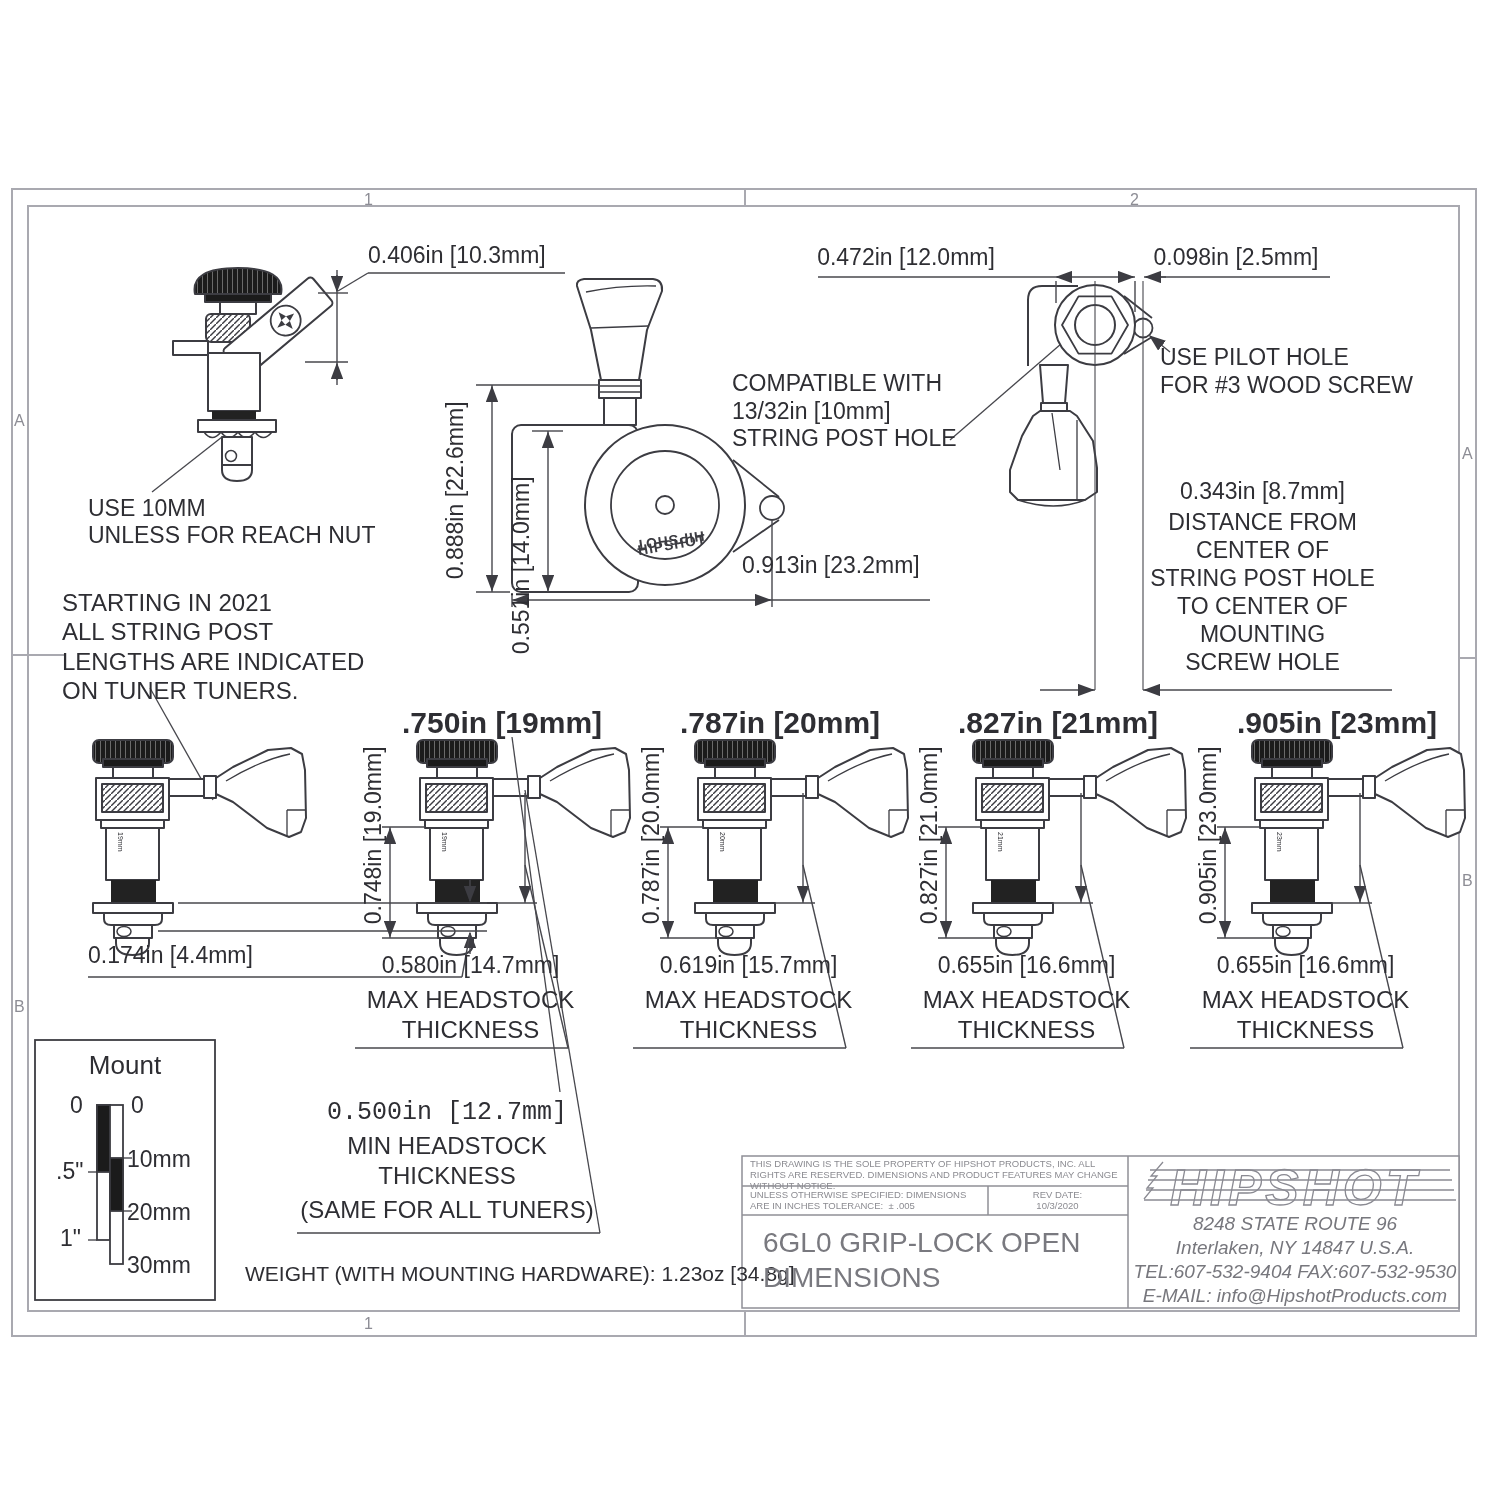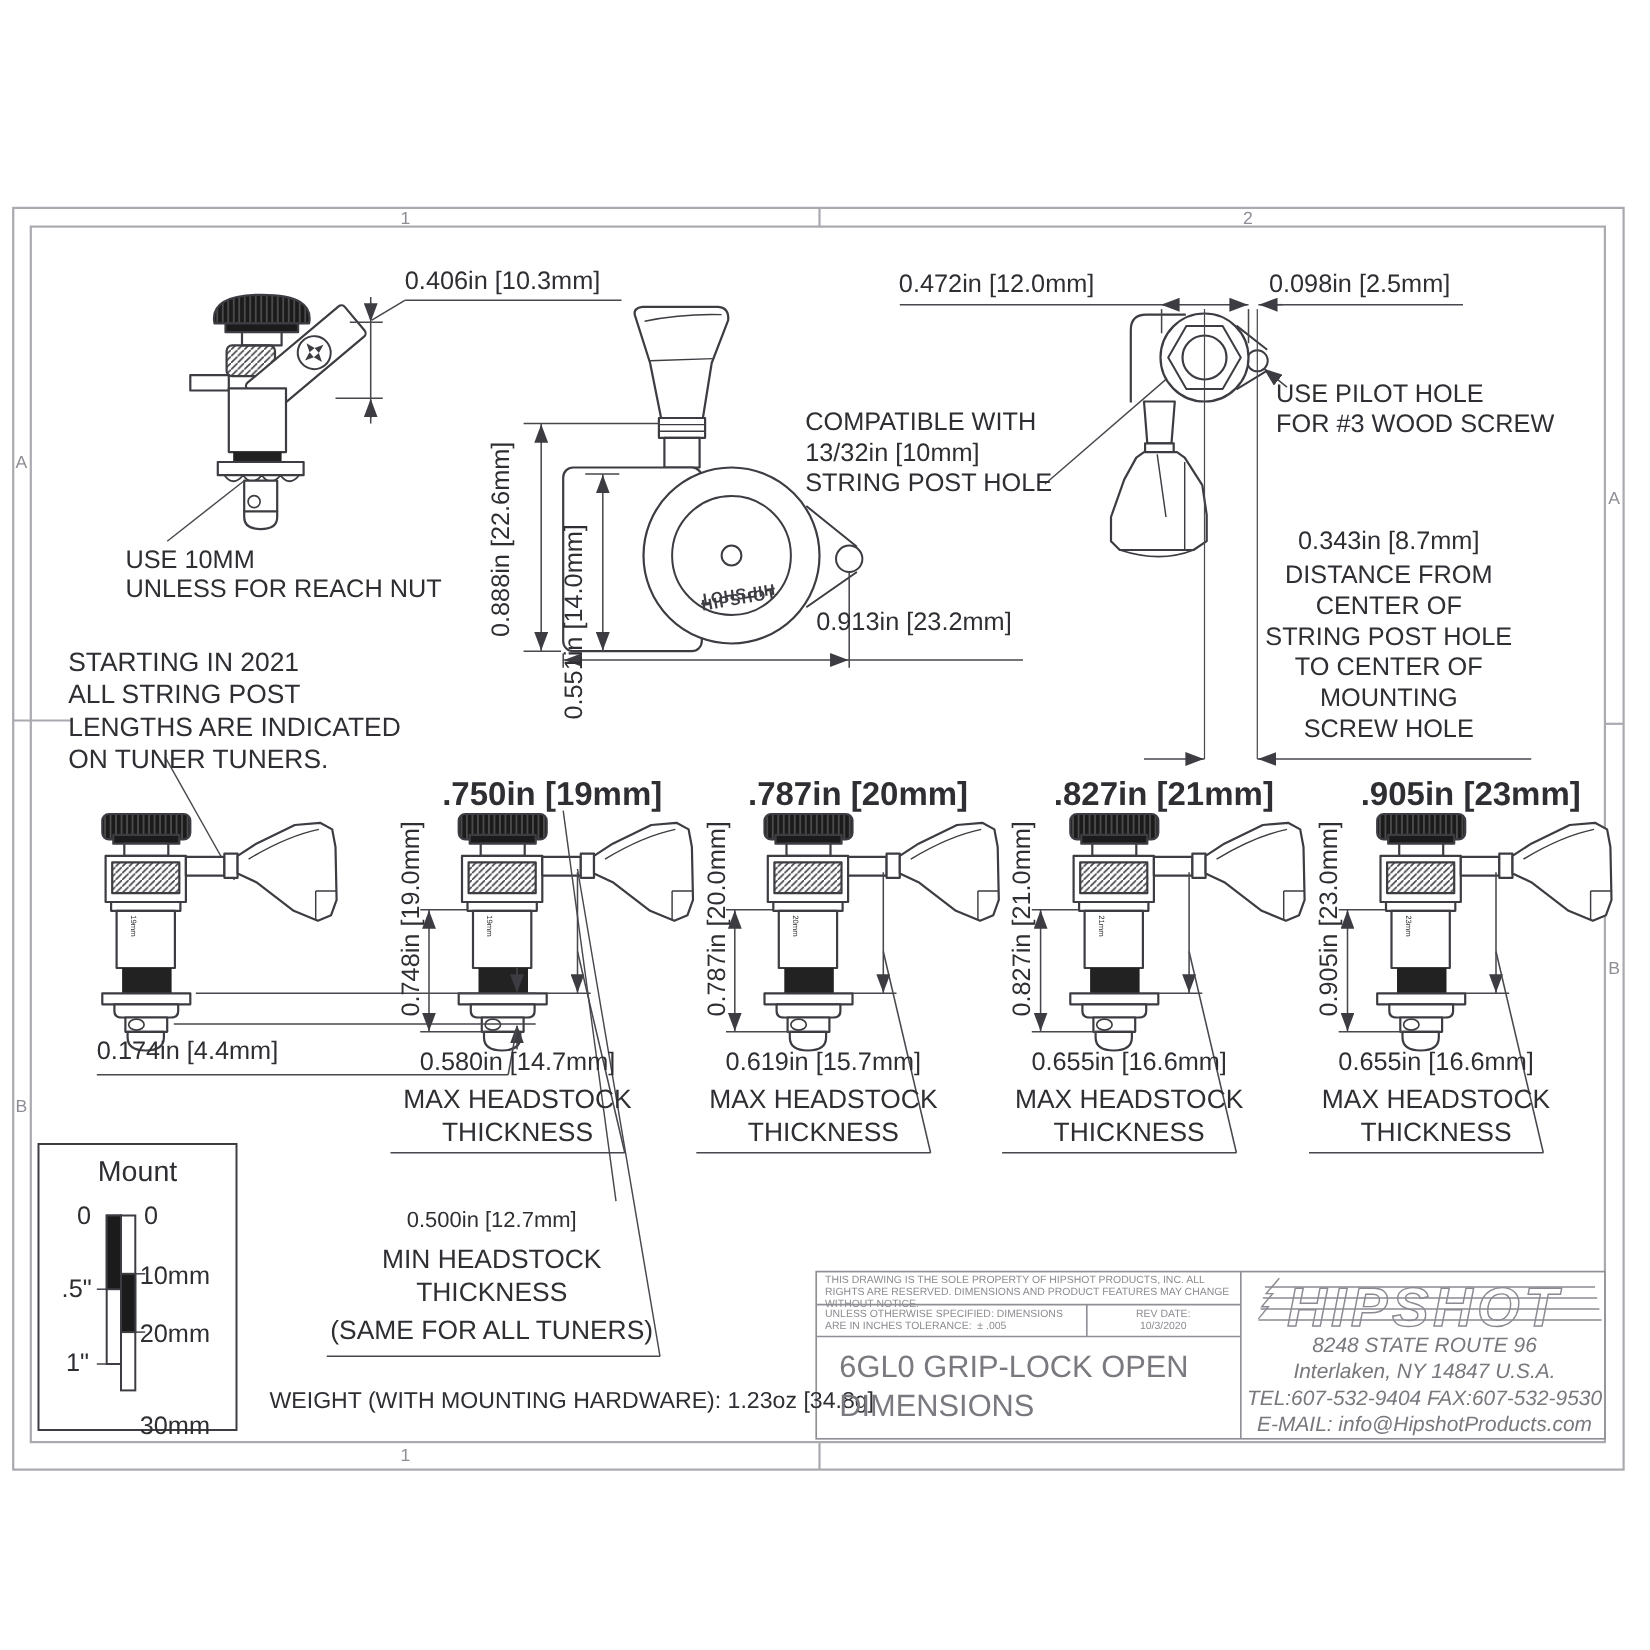--- a/index.html
+++ b/index.html
@@ -274,21 +274,21 @@
 
 <div class="zone" style="left:364px;top:191px;">1</div>
 <div class="zone" style="left:1130px;top:191px;">2</div>
 <div class="zone" style="left:364px;top:1315px;">1</div>
 <div class="zone" style="left:14px;top:412px;">A</div>
 <div class="zone" style="left:14px;top:998px;">B</div>
 <div class="zone" style="left:1462px;top:445px;">A</div>
 <div class="zone" style="left:1462px;top:872px;">B</div>
 
 <div class="txt dim" style="left:368px;top:242px;width:200px;">0.406in [10.3mm]</div>
-<div class="txt note" style="left:88px;top:495px;margin-left:26px;"><span>USE 10MM</span><br><span>UNLESS FOR REACH NUT</span></div>
+<div class="txt note" style="left:88px;top:495px;"><span>USE 10MM</span><br><span>UNLESS FOR REACH NUT</span></div>
 <div class="txt big" style="left:62px;top:588px;line-height:1.22;"><span>STARTING IN 2021</span><br><span>ALL STRING POST</span><br><span>LENGTHS ARE INDICATED</span><br><span>ON TUNER TUNERS.</span></div>
 
 <div class="txt dim rot c" style="left:340px;top:477px;width:230px;">0.888in [22.6mm]</div>
 <div class="txt dim rot c" style="left:406px;top:552px;width:230px;">0.551in [14.0mm]</div>
 <div class="txt dim" style="left:742px;top:552px;width:195px;">0.913in [23.2mm]</div>
 <div class="txt note" style="left:732px;top:370px;line-height:1.2;"><span>COMPATIBLE WITH</span><br><span>13/32in [10mm]</span><br><span>STRING POST HOLE</span></div>
 
 <div class="txt dim c" style="left:816px;top:244px;width:180px;">0.472in [12.0mm]</div>
 <div class="txt dim c" style="left:1146px;top:244px;width:180px;">0.098in [2.5mm]</div>
 <div class="txt note" style="left:1160px;top:334px;line-height:1.2;margin-top:10px;"><span>USE PILOT HOLE</span><br><span>FOR #3 WOOD SCREW</span></div>
@@ -319,34 +319,34 @@
 <div class="txt big c" style="left:914px;top:1016px;width:225px;">THICKNESS</div>
 <div class="txt rot90" style="left:980px;top:848px;width:40px;font-size:7px;">21mm</div>
 
 <div class="txt hdr c" style="left:1237px;top:706px;width:200px;">.905in [23mm]</div>
 <div class="txt dim rot c" style="left:1093px;top:822px;width:230px;">0.905in [23.0mm]</div>
 <div class="txt dim c" style="left:1193px;top:952px;width:225px;">0.655in [16.6mm]</div>
 <div class="txt big c" style="left:1193px;top:986px;width:225px;">MAX HEADSTOCK</div>
 <div class="txt big c" style="left:1193px;top:1016px;width:225px;">THICKNESS</div>
 <div class="txt rot90" style="left:1259px;top:848px;width:40px;font-size:7px;">23mm</div>
 
-<div class="txt dim c" style="left:327px;top:1098px;width:240px;font-size:20px;">0.500in [12.7mm]</div>
+<div class="txt dim c" style="left:327px;top:1098px;width:240px;font-size:25px;font-family:Liberation Mono, monospace;">0.500in [12.7mm]</div>
 <div class="txt big c" style="left:327px;top:1132px;width:240px;">MIN HEADSTOCK</div>
 <div class="txt big c" style="left:327px;top:1162px;width:240px;">THICKNESS</div>
 <div class="txt big c" style="left:297px;top:1196px;width:300px;">(SAME FOR ALL TUNERS)</div>
 <div class="txt" style="left:245px;top:1262px;font-size:21px;">WEIGHT (WITH MOUNTING HARDWARE): 1.23oz [34.8g]</div>
 
 <div class="txt c" style="left:55px;top:1050px;width:140px;font-size:26px;">Mount</div>
 <div class="txt" style="left:70px;top:1092px;font-size:23px;">0</div>
 <div class="txt" style="left:56px;top:1158px;font-size:23px;">.5"</div>
 <div class="txt" style="left:60px;top:1225px;font-size:23px;">1"</div>
 <div class="txt" style="left:131px;top:1092px;font-size:23px;">0</div>
 <div class="txt" style="left:127px;top:1146px;font-size:23px;">10mm</div>
 <div class="txt" style="left:127px;top:1199px;font-size:23px;">20mm</div>
-<div class="txt" style="left:127px;top:1252px;font-size:23px;margin-top:31px;">30mm</div>
+<div class="txt" style="left:127px;top:1252px;font-size:23px;">30mm</div>
 
 <div class="txt small" style="left:750px;top:1159px;width:372px;white-space:normal;">THIS DRAWING IS THE SOLE PROPERTY OF HIPSHOT PRODUCTS, INC. ALL RIGHTS ARE RESERVED. DIMENSIONS AND PRODUCT FEATURES MAY CHANGE WITHOUT NOTICE.</div>
 <div class="txt small" style="left:750px;top:1190px;width:235px;"><span>UNLESS OTHERWISE SPECIFIED: DIMENSIONS</span><br><span>ARE IN INCHES TOLERANCE:  ± .005</span></div>
 <div class="txt small c" style="left:1000px;top:1190px;width:115px;"><span>REV DATE:</span><br><span>10/3/2020</span></div>
 <div class="txt gray" style="left:763px;top:1225px;font-size:28px;line-height:1.25;"><span>6GL0 GRIP-LOCK OPEN</span><br><span>DIMENSIONS</span></div>
 <div class="txt addr c" style="left:1140px;top:1213px;width:310px;">8248 STATE ROUTE 96</div>
 <div class="txt addr c" style="left:1140px;top:1237px;width:310px;">Interlaken, NY 14847 U.S.A.</div>
 <div class="txt addr c" style="left:1133px;top:1261px;width:324px;">TEL:607-532-9404 FAX:607-532-9530</div>
 <div class="txt addr c" style="left:1133px;top:1285px;width:324px;">E-MAIL: info@HipshotProducts.com</div>
 

